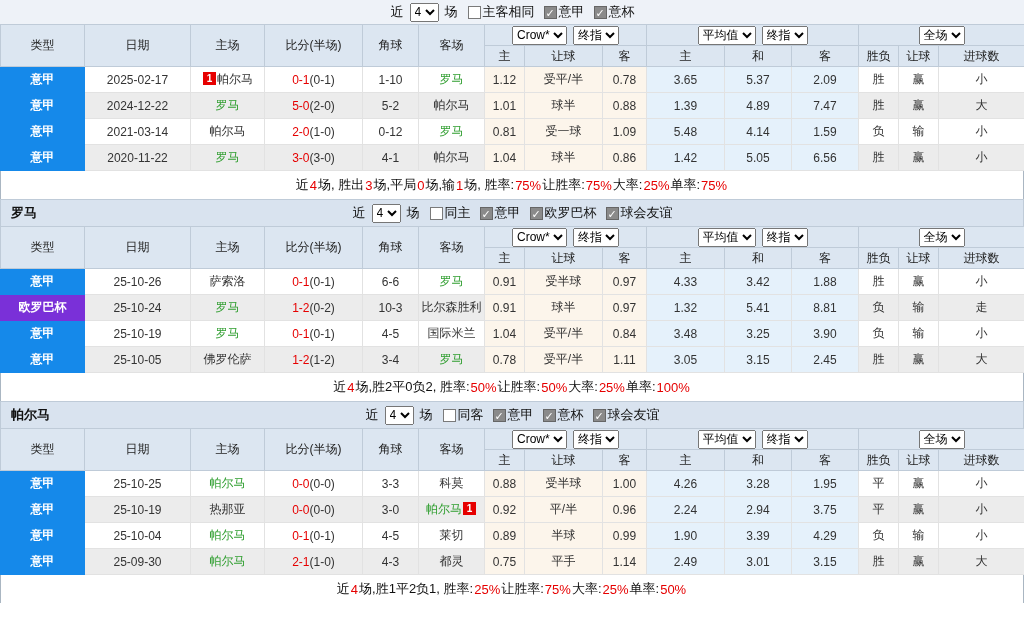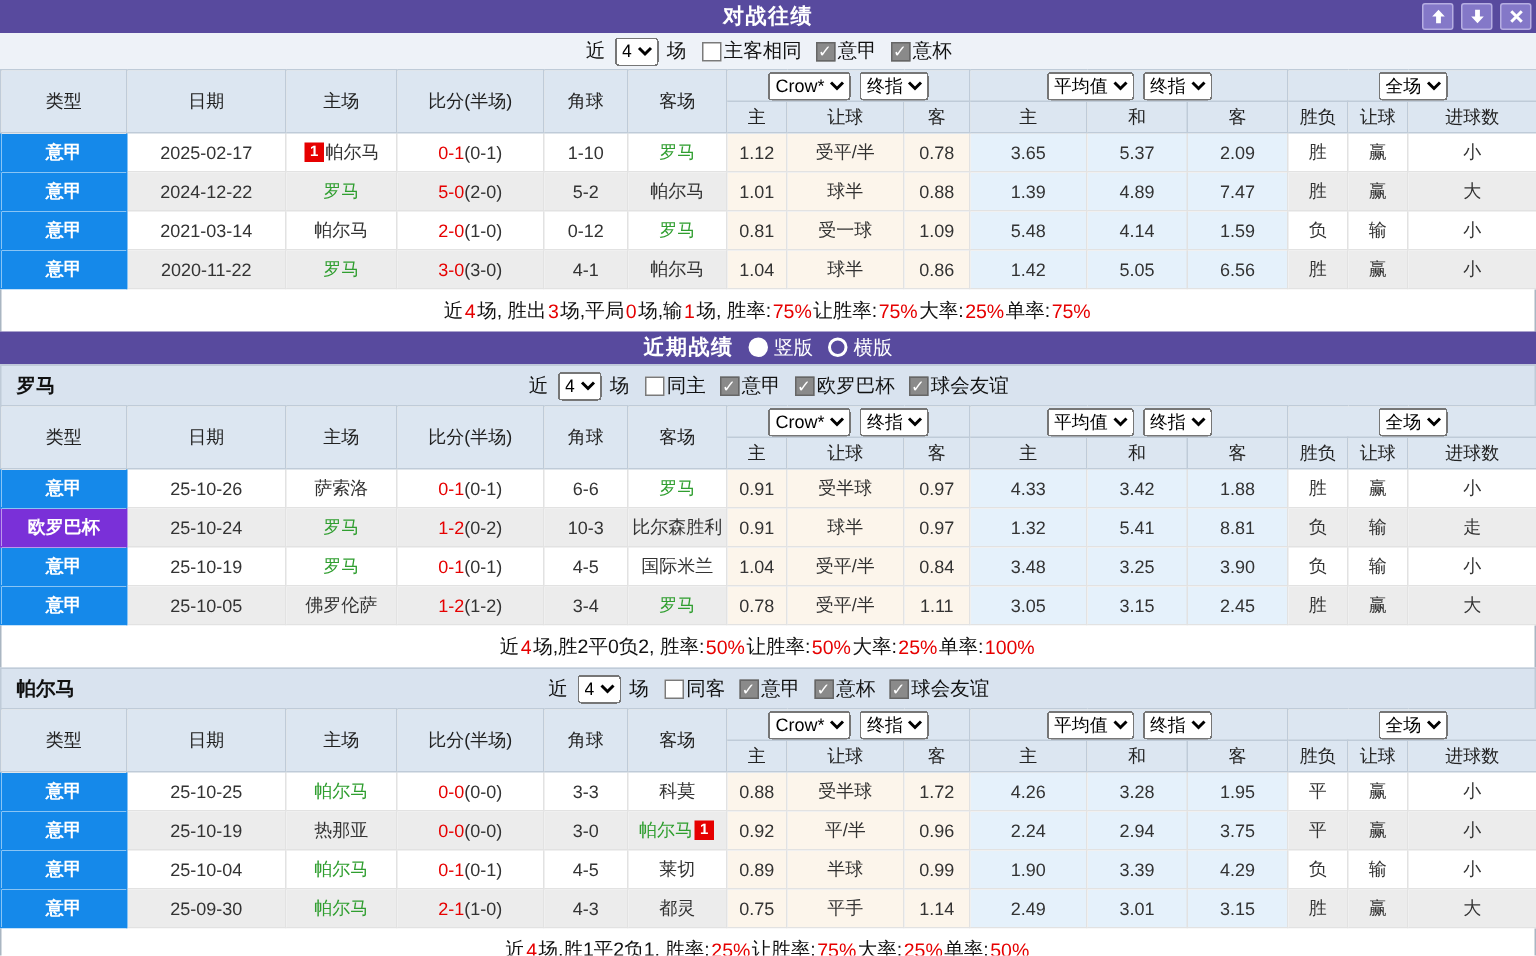--- a/index.html
+++ b/index.html
@@ -53,40 +53,20 @@
   
   .summary{display:flex;align-items:center;justify-content:center;font-size:13px;color:#111;background:#fff;height:28px;border-left:1px solid #aab6c2;border-right:1px solid #aab6c2;}
   .sr{color:#e60000;margin:0 1px;}
   .sb{color:#111;}
 </style>
 </head>
 <body>
 
 <div class="window">
 
-  <div class="titlebar">
-    <span class="tb-title">对战往绩</span>
-    <div class="winbtns">
-      <button class="winbtn" title="up">
-        <svg width="10" height="10" viewBox="0 0 10 10">
-            <path d="M5 0.5 L9.2 5 H6.6 V9.5 H3.4 V5 H0.8 Z" fill="#fff"></path>
-          </svg>
-      </button>
-      <button class="winbtn" title="down">
-        <svg width="10" height="10" viewBox="0 0 10 10">
-            <path d="M5 9.5 L0.8 5 H3.4 V0.5 H6.6 V5 H9.2 Z" fill="#fff"></path>
-          </svg>
-      </button>
-      <button class="winbtn" title="close">
-        <svg width="10" height="10" viewBox="0 0 10 10">
-            <path d="M1.5 1.5 L8.5 8.5 M8.5 1.5 L1.5 8.5" stroke="#fff" stroke-width="2"></path>
-          </svg>
-      </button>
-    </div>
-  </div>
 
   <div class="filterbar" id="h2h-filter">
       <span class="flab">近</span>
       <select class="ctl"><option>4</option></select>
       <span class="flab">场</span>
       <span class="cb"></span>
       <span class="flab2">主客相同</span>
       <span class="cb on">✓</span>
       <span class="flab2">意甲</span>
       <span class="cb on">✓</span>
@@ -221,30 +201,20 @@
       <span class="sb"> 场, 胜率: </span>
       <span class="sr">75%</span>
       <span class="sb"> 让胜率: </span>
       <span class="sr">75%</span>
       <span class="sb"> 大率: </span>
       <span class="sr">25%</span>
       <span class="sb"> 单率: </span>
       <span class="sr">75%</span>
     </div>
 
-  <div class="titlebar">
-    <span class="tb-title">近期战绩</span>
-    <span id="layout-radios"><span class="radio-wrap">
-          <span class="radio sel"></span>
-          <span class="rlabel">竖版</span>
-        </span><span class="radio-wrap">
-          <span class="radio"></span>
-          <span class="rlabel">横版</span>
-        </span></span>
-  </div>
 
   <div id="teams">
       <div class="teambar">
         <b class="tname">罗马</b>
         <div class="tbcenter">
           <span class="flab">近</span>
           <select class="ctl"><option>4</option></select>
           <span class="flab">场</span>
           <span class="cb"></span>
           <span class="flab2">同主</span>
@@ -442,21 +412,21 @@
         <tbody>
           <tr>
             <td class="lg serie_a">意甲</td>
             <td class="st">25-10-25</td>
             <td class="st"><span class="tg">帕尔马</span></td>
             <td class="st"><span class="ft">0-0</span><span class="ht">(0-0)</span></td>
             <td class="st">3-3</td>
             <td class="st"><span class="tn">科莫</span></td>
             <td class="cream">0.88</td>
             <td class="cream">受半球</td>
-            <td class="cream">1.72</td>
+            <td class="cream">1.00</td>
             <td class="pale">4.26</td>
             <td class="pale">3.28</td>
             <td class="pale">1.95</td>
             <td class="st res c-green">平</td>
             <td class="st res c-pink">赢</td>
             <td class="st res c-blue">小</td>
           </tr>
           <tr>
             <td class="lg serie_a">意甲</td>
             <td class="st">25-10-19</td>

